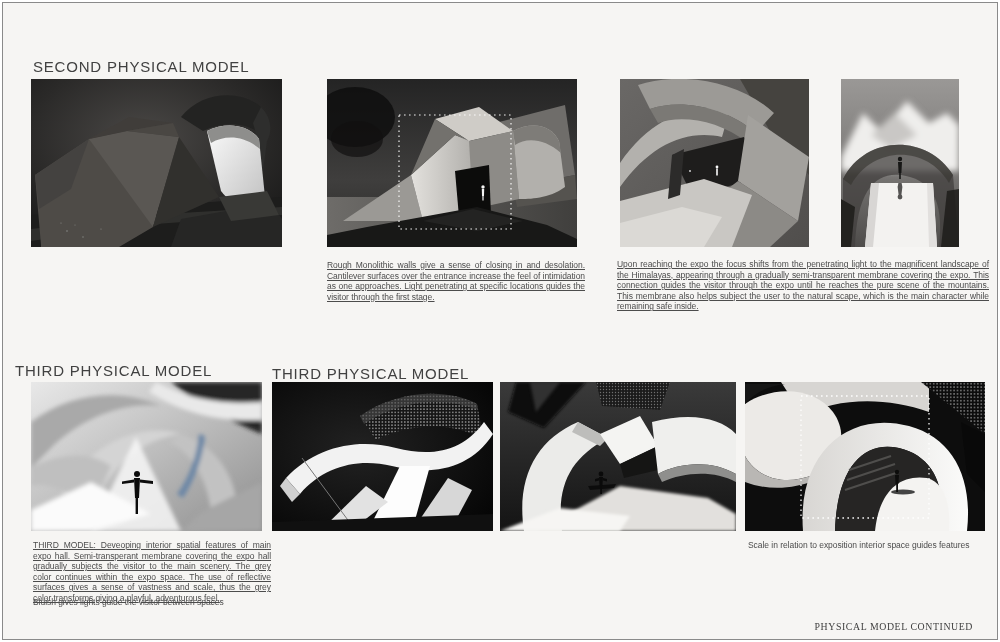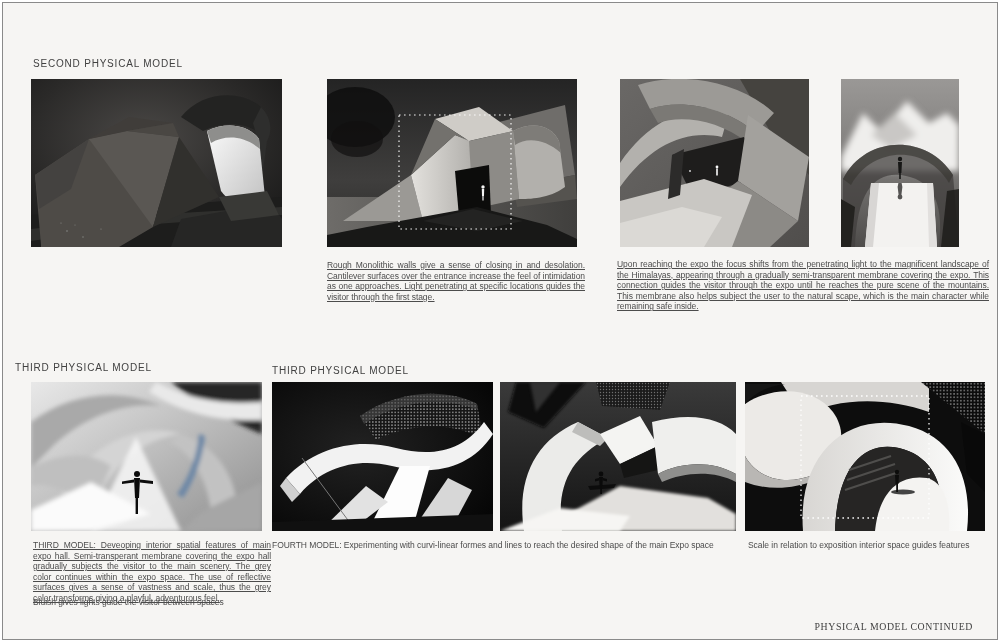--- a/index.html
+++ b/index.html
@@ -4,21 +4,21 @@
 <style>
   html,body{margin:0;padding:0;background:#ffffff;}
   body{width:1000px;height:642px;overflow:hidden;}
   .page{
     position:relative;box-sizing:border-box;
     width:996px;height:638px;margin:2px;
     border:1px solid #8a8a8a;background:#f6f5f3;
     font-family:"Liberation Sans",sans-serif;color:#4c4c4c;
   }
   .heading{
-    position:absolute;font-size:10px;letter-spacing:.8px;color:#414141;white-space:nowrap;
+    position:absolute;font-size:15px;letter-spacing:.8px;color:#414141;white-space:nowrap;
   }
   .caption{
     position:absolute;font-size:8.5px;line-height:1.24;letter-spacing:-.05px;color:#4c4c4c;
   }
   .jt{text-align:justify;text-decoration:underline;}
   .nowrap{white-space:nowrap;}
   .photo{position:absolute;margin:0;padding:0;}
   .photo svg{display:block;width:100%;height:100%;}
   .footer{
     position:absolute;right:24px;top:618px;font-size:9.8px;letter-spacing:.6px;color:#3e3e3e;white-space:nowrap;font-family:Liberation Serif, serif;
@@ -305,18 +305,17 @@
       <g fill="#0d0d0c">
         <circle cx="152" cy="90" r="2.2"></circle>
         <path d="M150,93 L154,93 L153.4,102 L153,102 L153,110 L151.2,110 L151.2,102 L150.6,102 Z"></path>
       </g>
       <rect x="56" y="14" width="128" height="122" fill="none" stroke="#ffffff" stroke-width="1.3" stroke-dasharray="1.6 3.4" opacity=".95"></rect>
     </svg>
   </figure>
 
   <div class="caption jt" style="left:30px;top:537px;width:238px">THIRD MODEL: Deveoping interior spatial features of main expo hall. Semi-transperant membrane covering the expo hall gradually subjects the visitor to the main scenery. The grey color continues within the expo space. The use of reflective surfaces gives a sense of vastness and scale, thus the grey color transforms giving a playful, adventurous feel.</div>
   <div class="caption" style="left:30px;top:594px;width:238px">Bluish gives lights guide the visitor between spaces</div>
-  <div class="caption nowrap" style="left:269px;top:537px">FOURTH MODEL: Experimenting with curvi-linear formes and lines to reach the desired shape of the main Expo space</div>
   <div class="caption nowrap" style="left:745px;top:537px">Scale in relation to exposition interior space guides features</div>
 
   <div class="footer">PHYSICAL MODEL CONTINUED</div>
 
 </div>
 
 </body></html>

